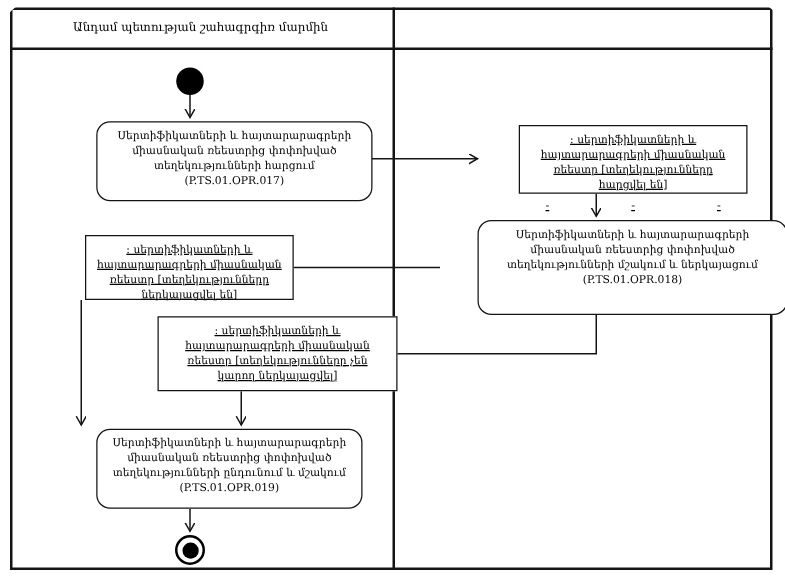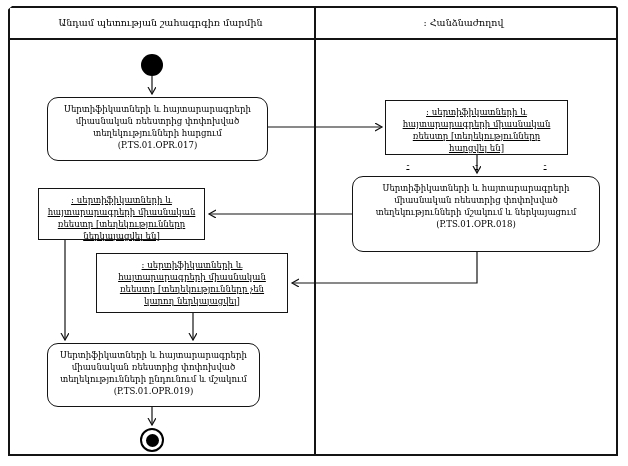--- a/index.html
+++ b/index.html
@@ -8,21 +8,21 @@
 
   .frame{position:absolute;left:8px;top:6px;width:610px;height:450px;border:2px solid #141414;box-sizing:border-box;}
   .header-row{position:absolute;left:8px;top:6px;width:610px;height:34px;border-bottom:2px solid #141414;box-sizing:border-box;display:flex;}
   .lane-head{flex:0 0 auto;display:flex;align-items:center;justify-content:center;font-size:9.5px;box-sizing:border-box;}
   .lane-head.left{width:305px;}
   .lane-head.right{width:301px;}
   .lane-divider{position:absolute;left:314px;top:6px;width:2px;height:450px;background:#141414;}
 
   .node{position:absolute;box-sizing:border-box;font-size:8.6px;line-height:1.38;text-align:center;
         display:flex;flex-direction:column;align-items:center;justify-content:flex-start;
-        padding:6px 8px 2px 8px;background:#fff;}
+        padding:6px 8px 2px 8px;background:#fff;margin-left:30px;}
   .activity{border:1.4px solid #141414;border-radius:11px;}
   .objnode{border:1.4px solid #141414;text-decoration:underline;}
 
   .dash-row{display:flex;width:85%;justify-content:space-between;margin-top:5px;font-size:9px;}
 
   .initial-node{position:absolute;left:141px;top:54px;width:22px;height:22px;border-radius:50%;background:#000;}
   .final-node{position:absolute;left:140px;top:428px;width:24px;height:24px;border-radius:50%;
               border:2.5px solid #000;box-sizing:border-box;display:flex;align-items:center;justify-content:center;background:#fff;}
   .final-node .inner{width:13px;height:13px;border-radius:50%;background:#000;}
 
@@ -32,23 +32,20 @@
 </head>
 <body>
 
 <div id="canvas">
 
   <div class="frame"></div>
 
   <div class="header-row">
     <div class="lane-head left">
       <span>Անդամ պետության շահագրգիռ մարմին</span>
-    </div>
-    <div class="lane-head right">
-      <span>: Հանձնաժողով</span>
     </div>
   </div>
   <div class="lane-divider"></div>
 
   <svg class="edges" viewBox="0 0 628 466" xmlns="http://www.w3.org/2000/svg">
     <defs>
       <marker id="arrow" markerWidth="12" markerHeight="12" refX="7" refY="4" orient="auto" markerUnits="userSpaceOnUse">
         <path d="M0,0 L7,4 L0,8" fill="none" stroke="#141414" stroke-width="1.2"></path>
       </marker>
     </defs>

